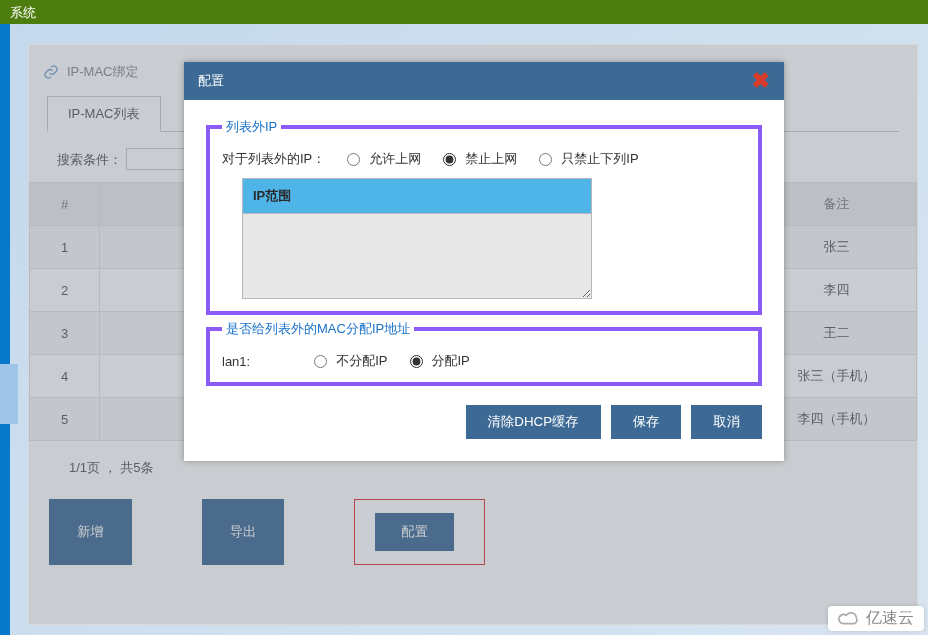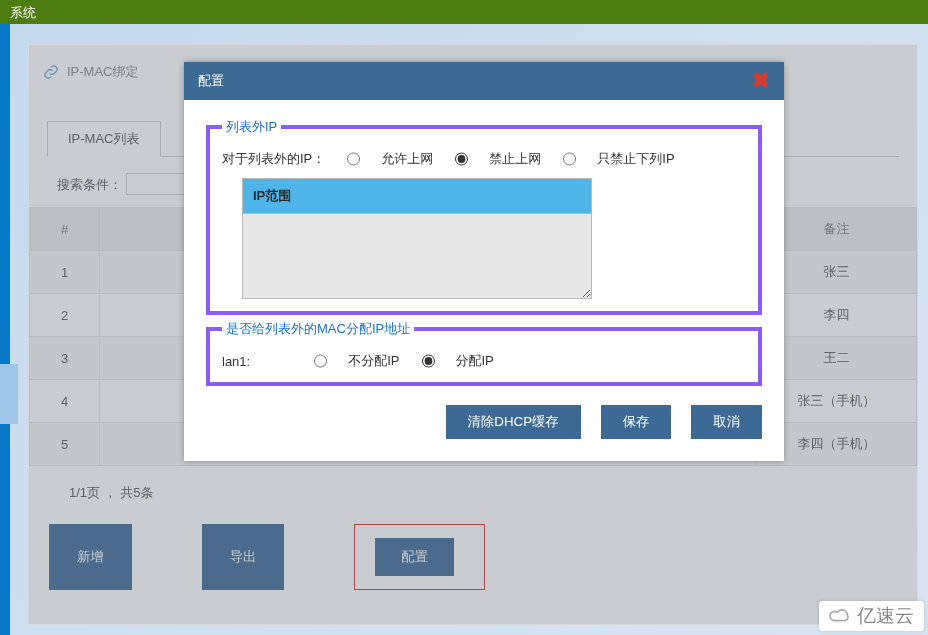--- a/index.html
+++ b/index.html
@@ -8,21 +8,21 @@
     .main-area { position: absolute; top: 24px; left: 0; right: 0; bottom: 0; background: linear-gradient(135deg, #c5d9ed 0%, #d8e5f0 100%); }
     .left-rail { position: absolute; top: 0; left: 0; bottom: 0; width: 10px; background: #0779c8; }
     .left-tab { position: absolute; left: 0; top: 340px; width: 18px; height: 60px; background: #9fc6e6; }
     .panel { position: absolute; top: 20px; left: 28px; right: 10px; bottom: 10px; background: #fff; border: 1px solid #d8d8d8; }
     .overlay { position: absolute; inset: 0; background: rgba(100,110,120,0.35); pointer-events: none; }
     .panel-inner { padding: 18px 0 0 0; }
     .breadcrumb { padding: 0 0 14px 14px; color: #888; display: flex; align-items: center; gap: 8px; }
     .link-icon { width: 16px; height: 16px; display: inline-block; }
     .link-icon svg { stroke: #7aa8d6; }
     .tabs { border-bottom: 1px solid #ccc; margin: 0 18px; }
-    .tab { display: inline-block; border: 1px solid #ccc; border-bottom: 1px solid #fff; background: #fff; padding: 8px 20px; color: #555; position: relative; top: 1px; margin-top: 25px; }
+    .tab { display: inline-block; border: 1px solid #ccc; border-bottom: 1px solid #fff; background: #fff; padding: 8px 20px; color: #555; position: relative; top: 1px; }
     .search-row { padding: 16px 20px 12px 28px; color: #555; }
     .search-row input { border: 1px solid #ccc; height: 22px; width: 150px; padding: 0 4px; }
     .table { width: calc(100% - 0px); border-collapse: collapse; }
     .table th, .table td { border: 1px solid #e3e3e3; padding: 12px 10px; text-align: center; color: #555; height: 42px; }
     .table th { background: #ececec; color: #777; font-weight: normal; }
     .table tr:nth-child(even) td { background: #f6f6f6; }
     .idx { width: 70px; }
     .remark { width: 160px; text-align: left; padding-left: 20px; }
     .pager { padding: 18px 0 18px 40px; color: #555; }
     .btn-row { padding: 4px 0 24px 20px; display: flex; gap: 70px; }
@@ -31,27 +31,27 @@
     .config-wrap .btn { padding: 10px 26px; }
     
     .modal { position: absolute; top: 62px; left: 184px; width: 600px; background: #fff; box-shadow: 0 0 6px rgba(0,0,0,0.3); z-index: 100; }
     .modal-header { background: #3d6a95; color: #fff; padding: 8px 14px; display: flex; justify-content: space-between; align-items: center; }
     .modal-close { color: #d93b2b; font-size: 22px; font-weight: bold; cursor: pointer; line-height: 1; }
     .modal-body { padding: 18px 22px 10px 22px; }
     fieldset { border: 4px solid #8b5cf6; padding: 14px 12px 12px 12px; margin-bottom: 5px; }
     legend { color: #1a73c9; padding: 0 4px; font-size: 13px; }
     .radio-row { display: flex; align-items: center; gap: 22px; flex-wrap: wrap; color: #333; margin-bottom: 10px; }
     .radio-row-nb { display: flex; align-items: center; gap: 22px; flex-wrap: wrap; color: #333; }
-    .radio-row label, .radio-row-nb label { display: flex; gap: 21px; }
+    .radio-row label, .radio-row-nb label { display: flex; align-items: center; gap: 9px; }
     .ip-table { width: 370px; padding-left: 20px; }
     .ip-header { background: #4fb4e8; border: 1px solid #b8b8b8; border-bottom: none; padding: 8px 10px; font-weight: bold; color: #2a2a2a; }
     .ip-body { background: #e8e8e8; border: 1px solid #b8b8b8; height: 86px; resize: both; overflow: auto; }
-    .modal-footer { display: flex; justify-content: flex-end; gap: 20px; padding: 4px 22px 22px 22px; }
+    .modal-footer { display: flex; justify-content: flex-end; gap: 10px; padding: 4px 22px 22px 22px; }
     .mbtn { background: #3d6a95; color: #fff; border: none; padding: 8px 22px; cursor: pointer; }
-    .watermark { position: absolute; right: 4px; bottom: 4px; background: #fff; border-radius: 4px; padding: 2px 10px; font-size: 19px; color: #888; display: flex; align-items: center; gap: 6px; z-index: 200; box-shadow: 0 0 4px rgba(0,0,0,0.15); }
+    .watermark { position: absolute; right: 4px; bottom: 4px; background: #fff; border-radius: 4px; padding: 2px 10px; font-size: 16px; color: #888; display: flex; align-items: center; gap: 6px; z-index: 200; box-shadow: 0 0 4px rgba(0,0,0,0.15); }
     .watermark svg { stroke: #aaa; }
     input[type=radio] { accent-color: #333; }
   </style>
 </head>
 <body>
 
 <div class="topbar"><span>系统</span></div>
 
 <div class="main-area">
   <div class="left-rail"></div>

